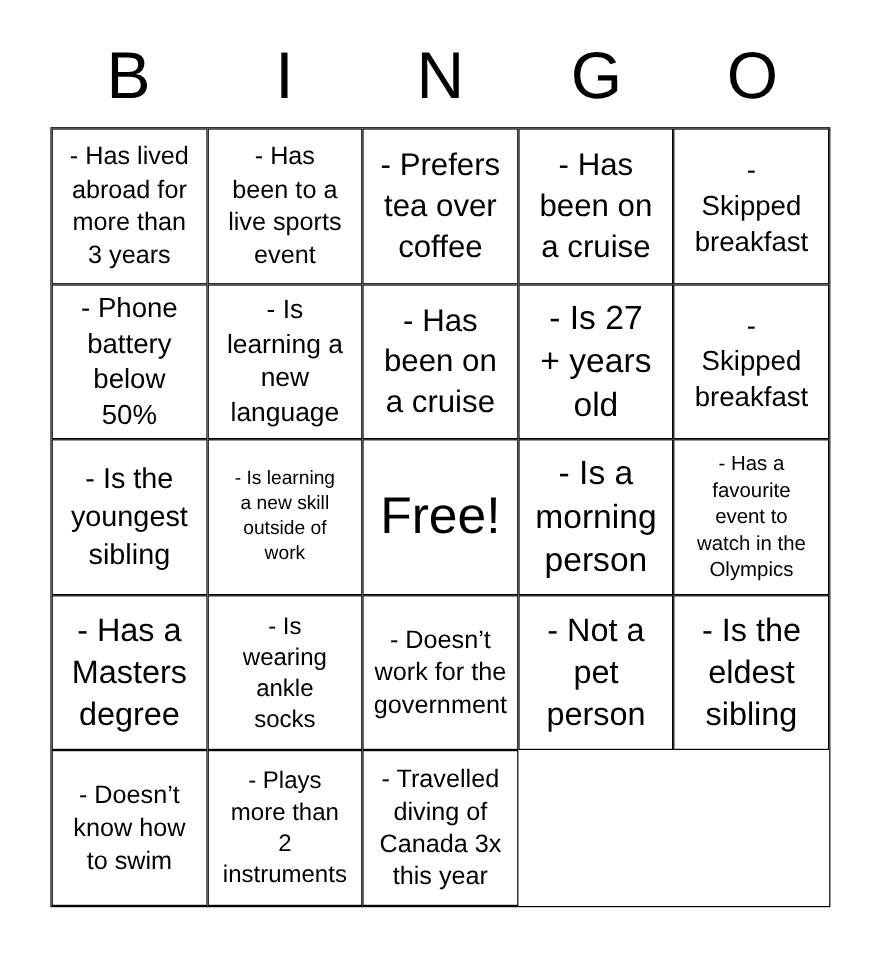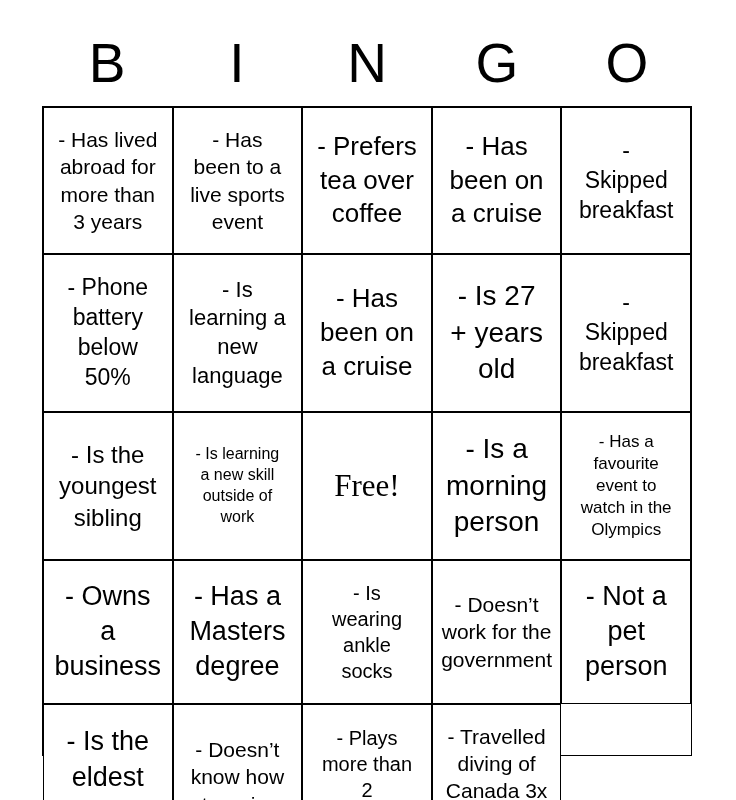--- a/index.html
+++ b/index.html
@@ -38,36 +38,36 @@
     background: #ffffff;
   }
   .cell {
     border: 1px solid #000000;
     display: flex;
     align-items: center;
     justify-content: center;
     text-align: center;
     white-space: pre-line;
     line-height: 1.3;
-    padding: 18px 2px;
+    padding: 1px 2px;
     color: #000000;
     background: #ffffff;
   }
   .fs14 { font-size: 14px; }
   .fs17 { font-size: 17px; }
   .fs18 { font-size: 16px; }
   .fs20 { font-size: 20px; }
   .fs21 { font-size: 21px; }
   .fs22 { font-size: 22px; }
   .fs23 { font-size: 23px; }
   .fs24 { font-size: 24px; }
   .fs26 { font-size: 26px; text-align: center; }
   .fs27 { font-size: 27px; }
   .fs28 { font-size: 28px; }
-  .fs43 { font-size: 31px; line-height: 1.1; font-family: Liberation Serif, serif; }
+  .fs43 { font-size: 43px; line-height: 1.1; }
 </style>
 </head>
 <body>
 
 <div class="page">
 
   <div class="bingo-title">
     <div class="letter">B</div>
     <div class="letter">I</div>
     <div class="letter">N</div>
@@ -123,23 +123,20 @@
     <div class="cell fs43">Free!</div>
     <div class="cell fs28">- Is a
 morning
 person</div>
     <div class="cell fs17">- Has a
 favourite
 event to
 watch in the
 Olympics</div>
 
-    <div class="cell fs27">- Owns
-a
-business</div>
     <div class="cell fs27">- Has a
 Masters
 degree</div>
     <div class="cell fs20">- Is
 wearing
 ankle
 socks</div>
     <div class="cell fs21">- Doesn’t
 work for the
 government</div>

